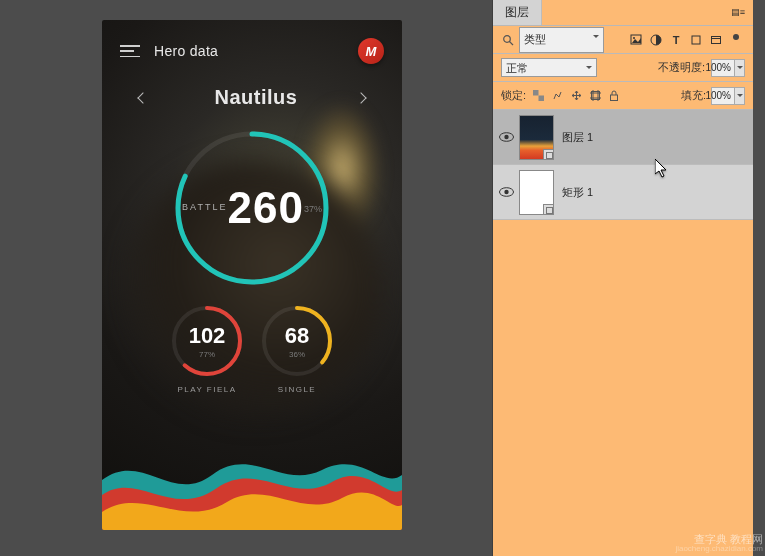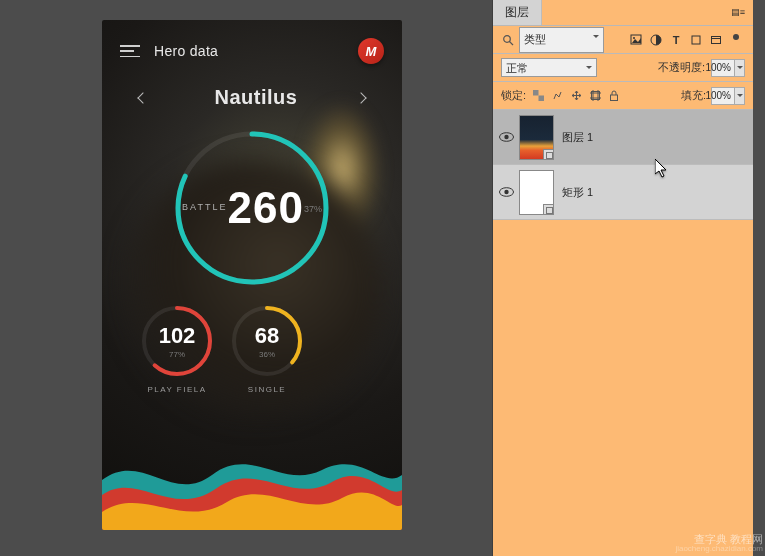--- a/index.html
+++ b/index.html
@@ -26,21 +26,21 @@
 .chev.right { transform:rotate(45deg); margin-left:60px;}
 .hero-name { font-size:20px; font-weight:700; letter-spacing:.5px;margin-left:8px;}
 
 .ring-main { position:relative; z-index:2; margin:14px auto 0; width:170px; height:170px; }
 .ring-main svg { transform: rotate(-90deg); }
 .ring-main .center { position:absolute; inset:0; display:flex; align-items:center; justify-content:center; color:#fff;}
 .lbl-s { font-size:9px; letter-spacing:2px; color:#b0b0b0; margin-bottom:2px;}
 .val-l { font-size:44px; font-weight:bold; letter-spacing:1px;}
 .pct-s { font-size:9px; color:#7a7a7a; margin-top:2px;}
 
-.mini-row { position:relative; z-index:2; display:flex; justify-content:flex-start; margin-top:8px; padding:0 30px;}
+.mini-row { position:relative; z-index:2; display:flex; justify-content:center; margin-top:8px; padding:0 30px;}
 .mini { width:90px; text-align:center;}
 .mini .ring-s { width:80px; height:80px; margin:0 auto; position:relative;}
 .mini .ring-s svg { transform:rotate(-90deg);}
 .mini .ring-s .c { position:absolute; inset:0; display:flex; flex-direction:column; align-items:center; justify-content:center;}
 .val-m { font-size:22px; font-weight:bold; color:#fff;}
 .pct-xs { font-size:8px; color:#7a7a7a; margin-top:1px;}
 .mini-cap { font-size:8px; letter-spacing:1.5px; color:#9a9a9a; margin-top:4px;}
 
 .waves { position:absolute; left:0; right:0; bottom:0; height:110px; z-index:1;}
 .waves svg { width:100%; height:100%; display:block;}

